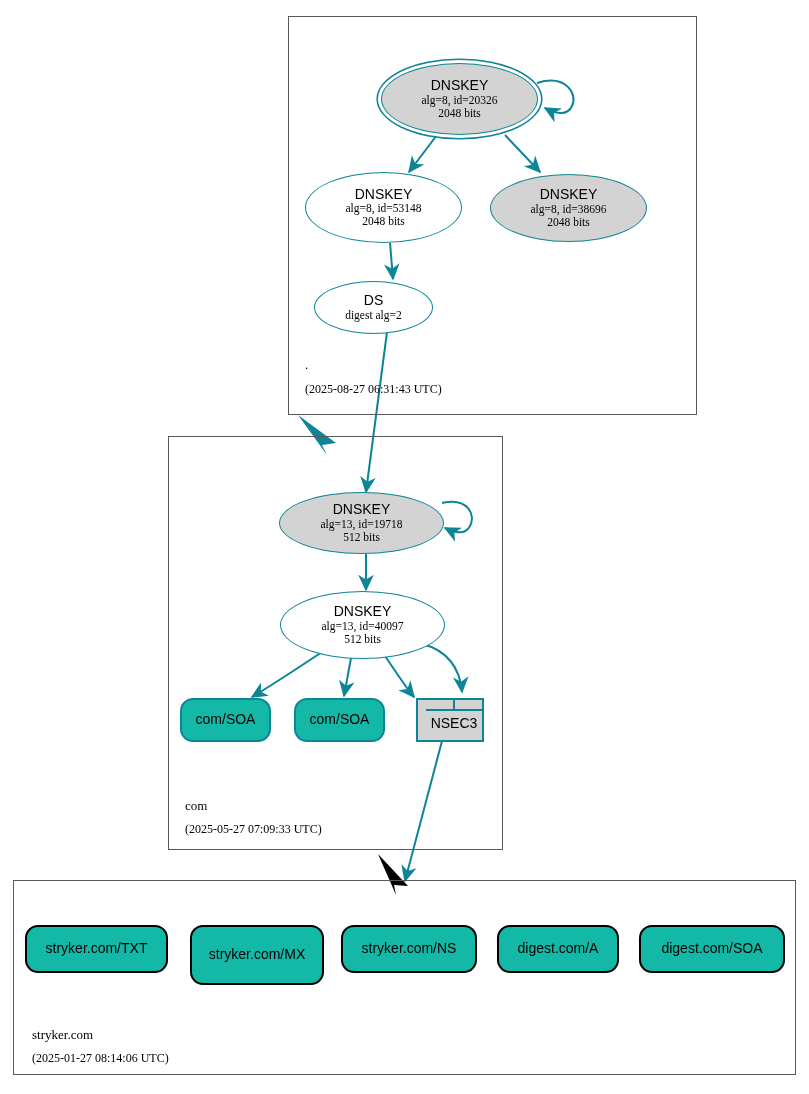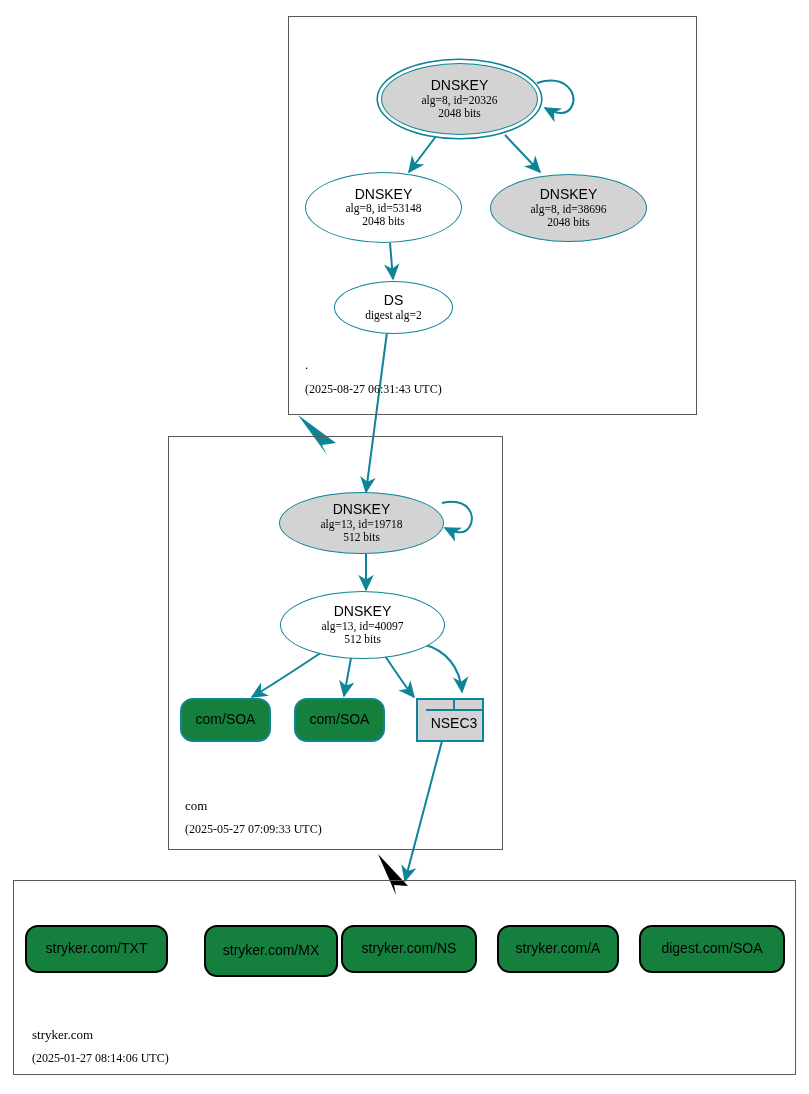--- a/index.html
+++ b/index.html
@@ -67,21 +67,21 @@
   .ellipse.shaded {
     background: #d3d3d3;
   }
   .ellipse.anchor {
     box-shadow: 0 0 0 3px #ffffff, 0 0 0 4.6px #0e8497;
   }
   
   .rrset {
     border: 2px solid #0e8497;
     border-radius: 13px;
-    background: #15803d;
+    background: #14b8a6;
   }
   .rrset .t1 {
     font-size: 14px;
   }
   .rrset.insecure {
     border: 2.4px solid #000000;
   }
   
   .nsec3 {
     border: 2.5px solid #0e8497;
@@ -192,21 +192,21 @@
   <div class="t2">alg=8, id=53148</div>
   <div class="t3">2048 bits</div>
 </div>
 
 <div class="node ellipse shaded" style="left:490px; top:174px; width:157px; height:68px;">
   <div class="t1">DNSKEY</div>
   <div class="t2">alg=8, id=38696</div>
   <div class="t3">2048 bits</div>
 </div>
 
-<div class="node ellipse" style="left:334px; top:281px; width:119px; height:53px;">
+<div class="node ellipse" style="left:314px; top:281px; width:119px; height:53px;">
   <div class="t1">DS</div>
   <div class="t2">digest alg=2</div>
 </div>
 
 <div class="zone-box" style="left:168px; top:436px; width:335px; height:414px;"></div>
 <div class="zone-label zone-name" style="left:185px; top:798px;">com</div>
 <div class="zone-label zone-time" style="left:185px; top:822px;">(2025-05-27 07:09:33 UTC)</div>
 
 <div class="node ellipse shaded" style="left:279px; top:492px; width:165px; height:62px;">
   <div class="t1">DNSKEY</div>
@@ -237,27 +237,27 @@
 </div>
 
 <div class="zone-box" style="left:13px; top:880px; width:783px; height:195px;"></div>
 <div class="zone-label zone-name" style="left:32px; top:1027px;">stryker.com</div>
 <div class="zone-label zone-time" style="left:32px; top:1051px;">(2025-01-27 08:14:06 UTC)</div>
 
 <div class="node rrset insecure" style="left:25px; top:925px; width:143px; height:48px;">
   <div class="t1">stryker.com/TXT</div>
 </div>
 
-<div class="node rrset insecure" style="left:204px; top:925px; width:134px; height:52px;text-align:right;">
+<div class="node rrset insecure" style="left:190px; top:925px; width:134px; height:60px;text-align:right;">
   <div class="t1">stryker.com/MX</div>
 </div>
 
 <div class="node rrset insecure" style="left:341px; top:925px; width:136px; height:48px;">
   <div class="t1">stryker.com/NS</div>
 </div>
 
 <div class="node rrset insecure" style="left:497px; top:925px; width:122px; height:48px;">
-  <div class="t1">stryker.com/A</div>
+  <div class="t1">digest.com/A</div>
 </div>
 
 <div class="node rrset insecure" style="left:639px; top:925px; width:146px; height:48px;">
   <div class="t1">digest.com/SOA</div>
 </div>
 
 </body></html>

